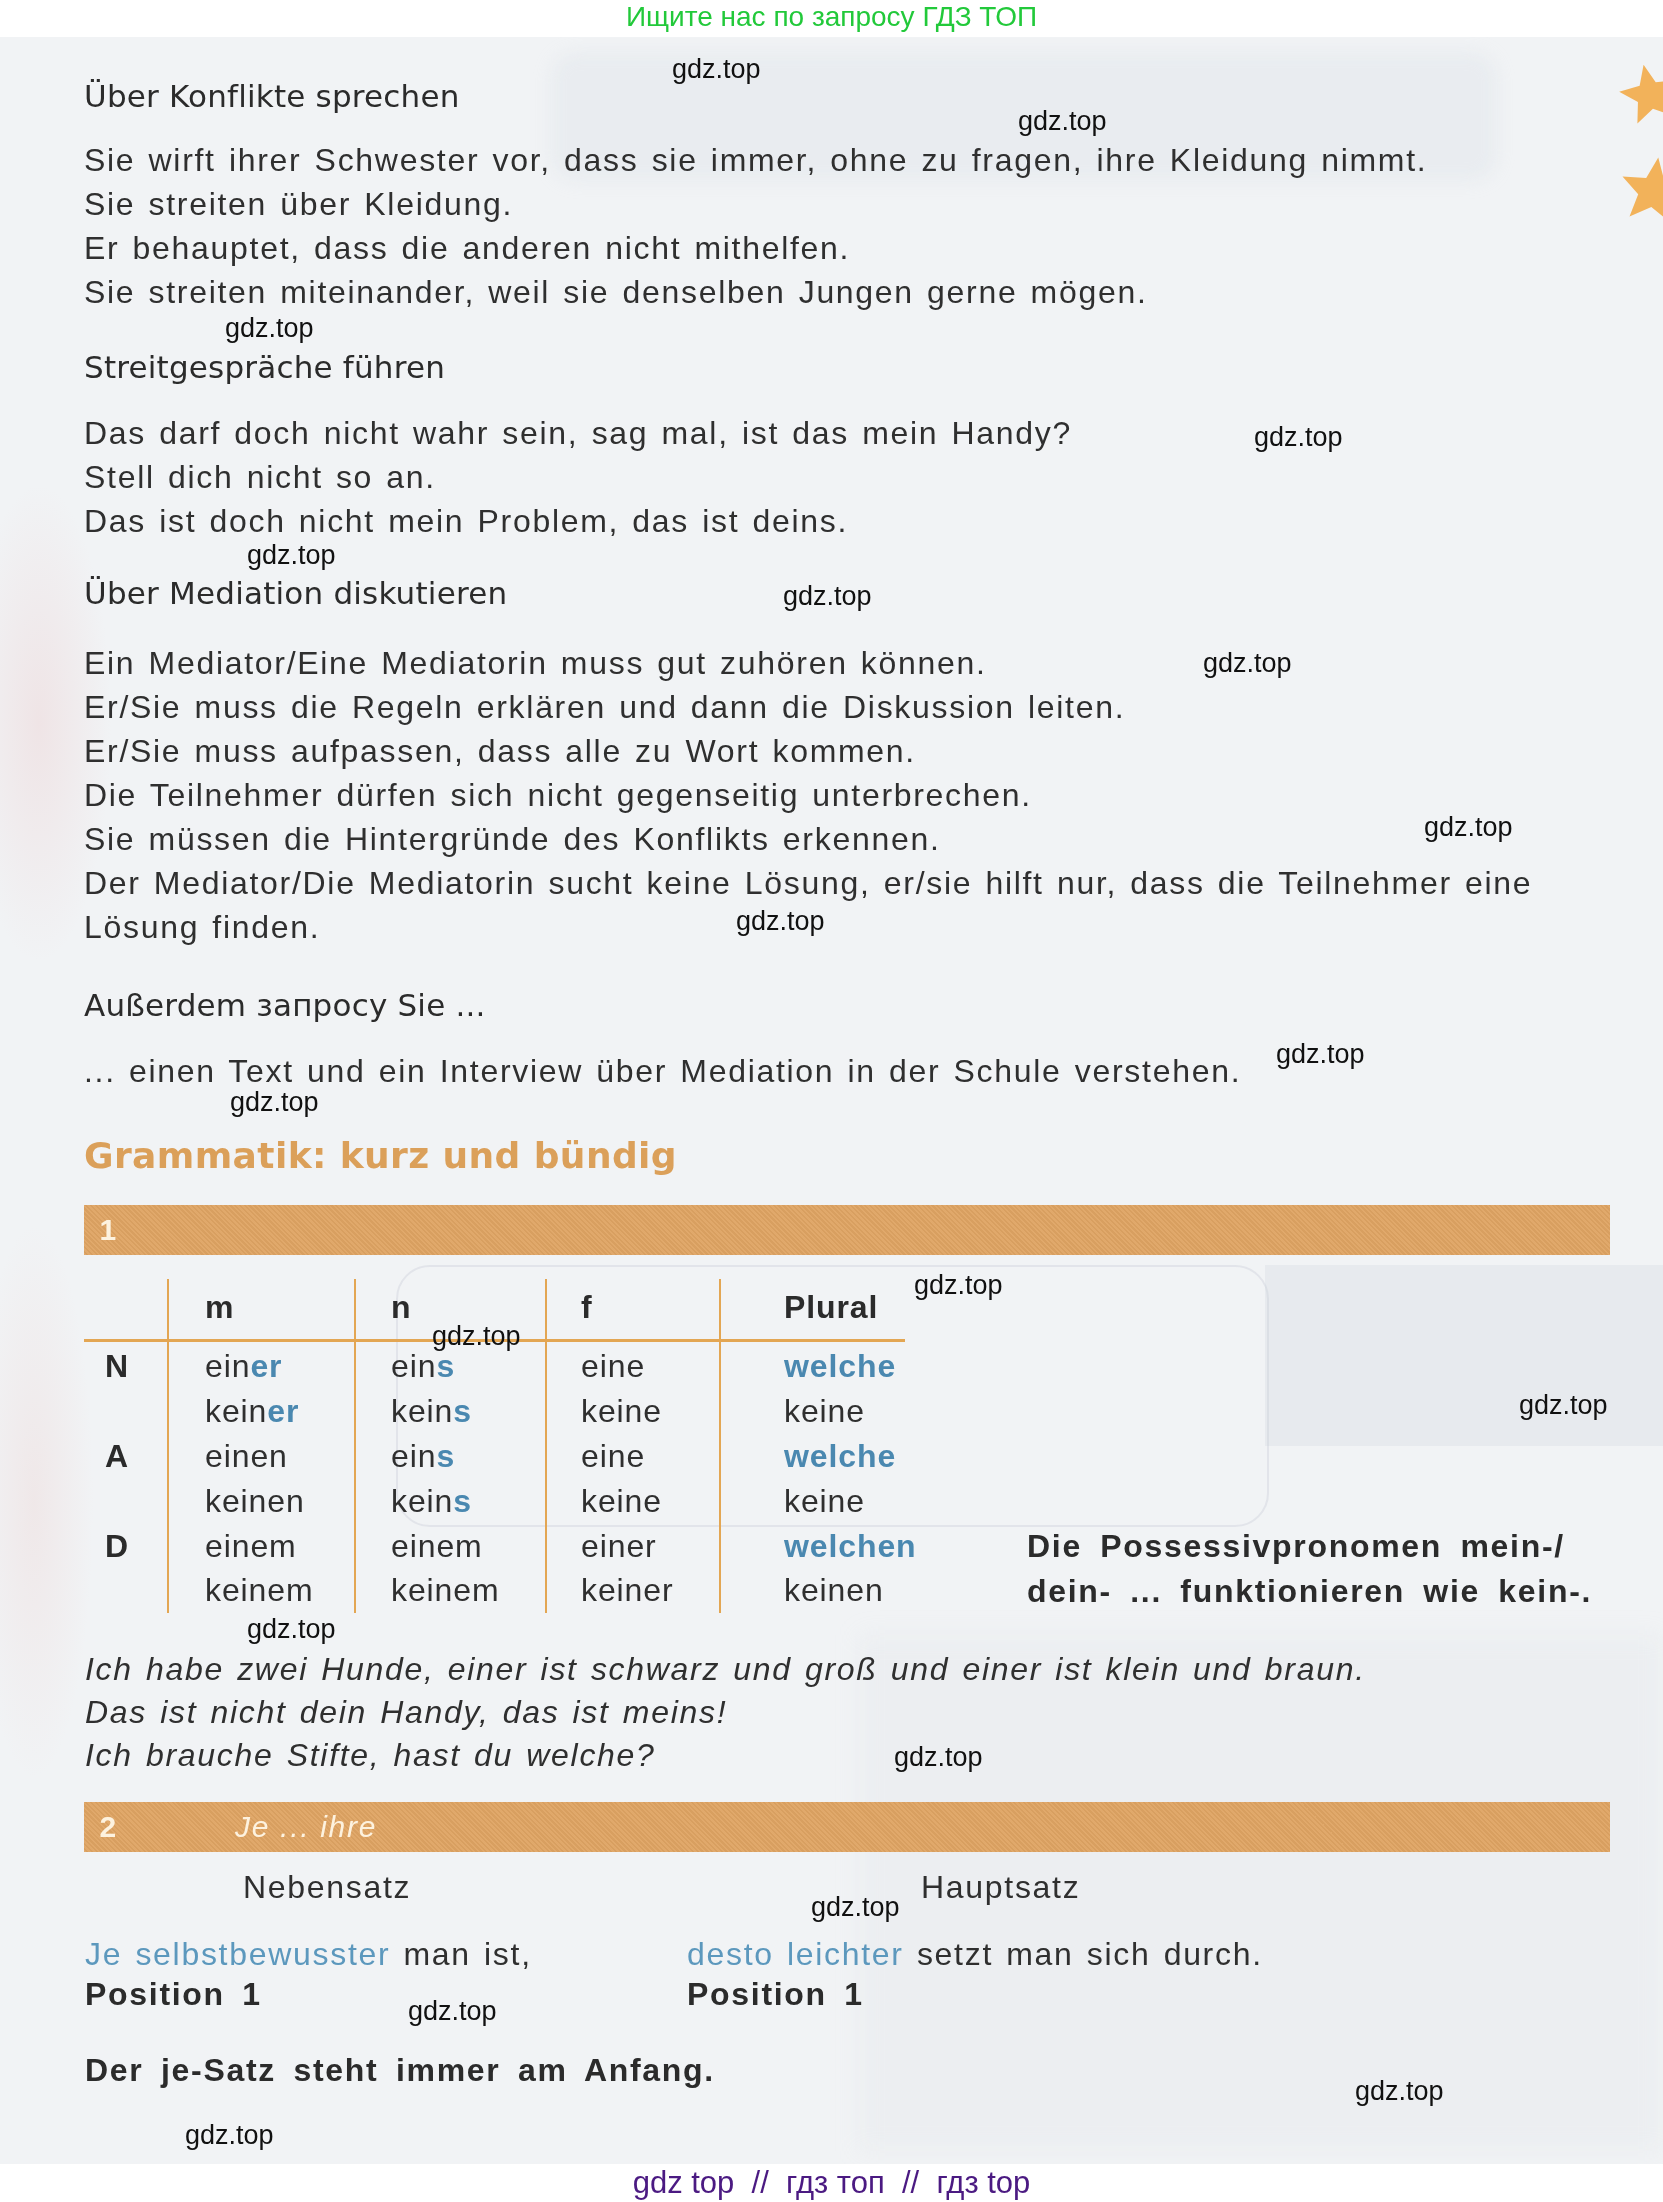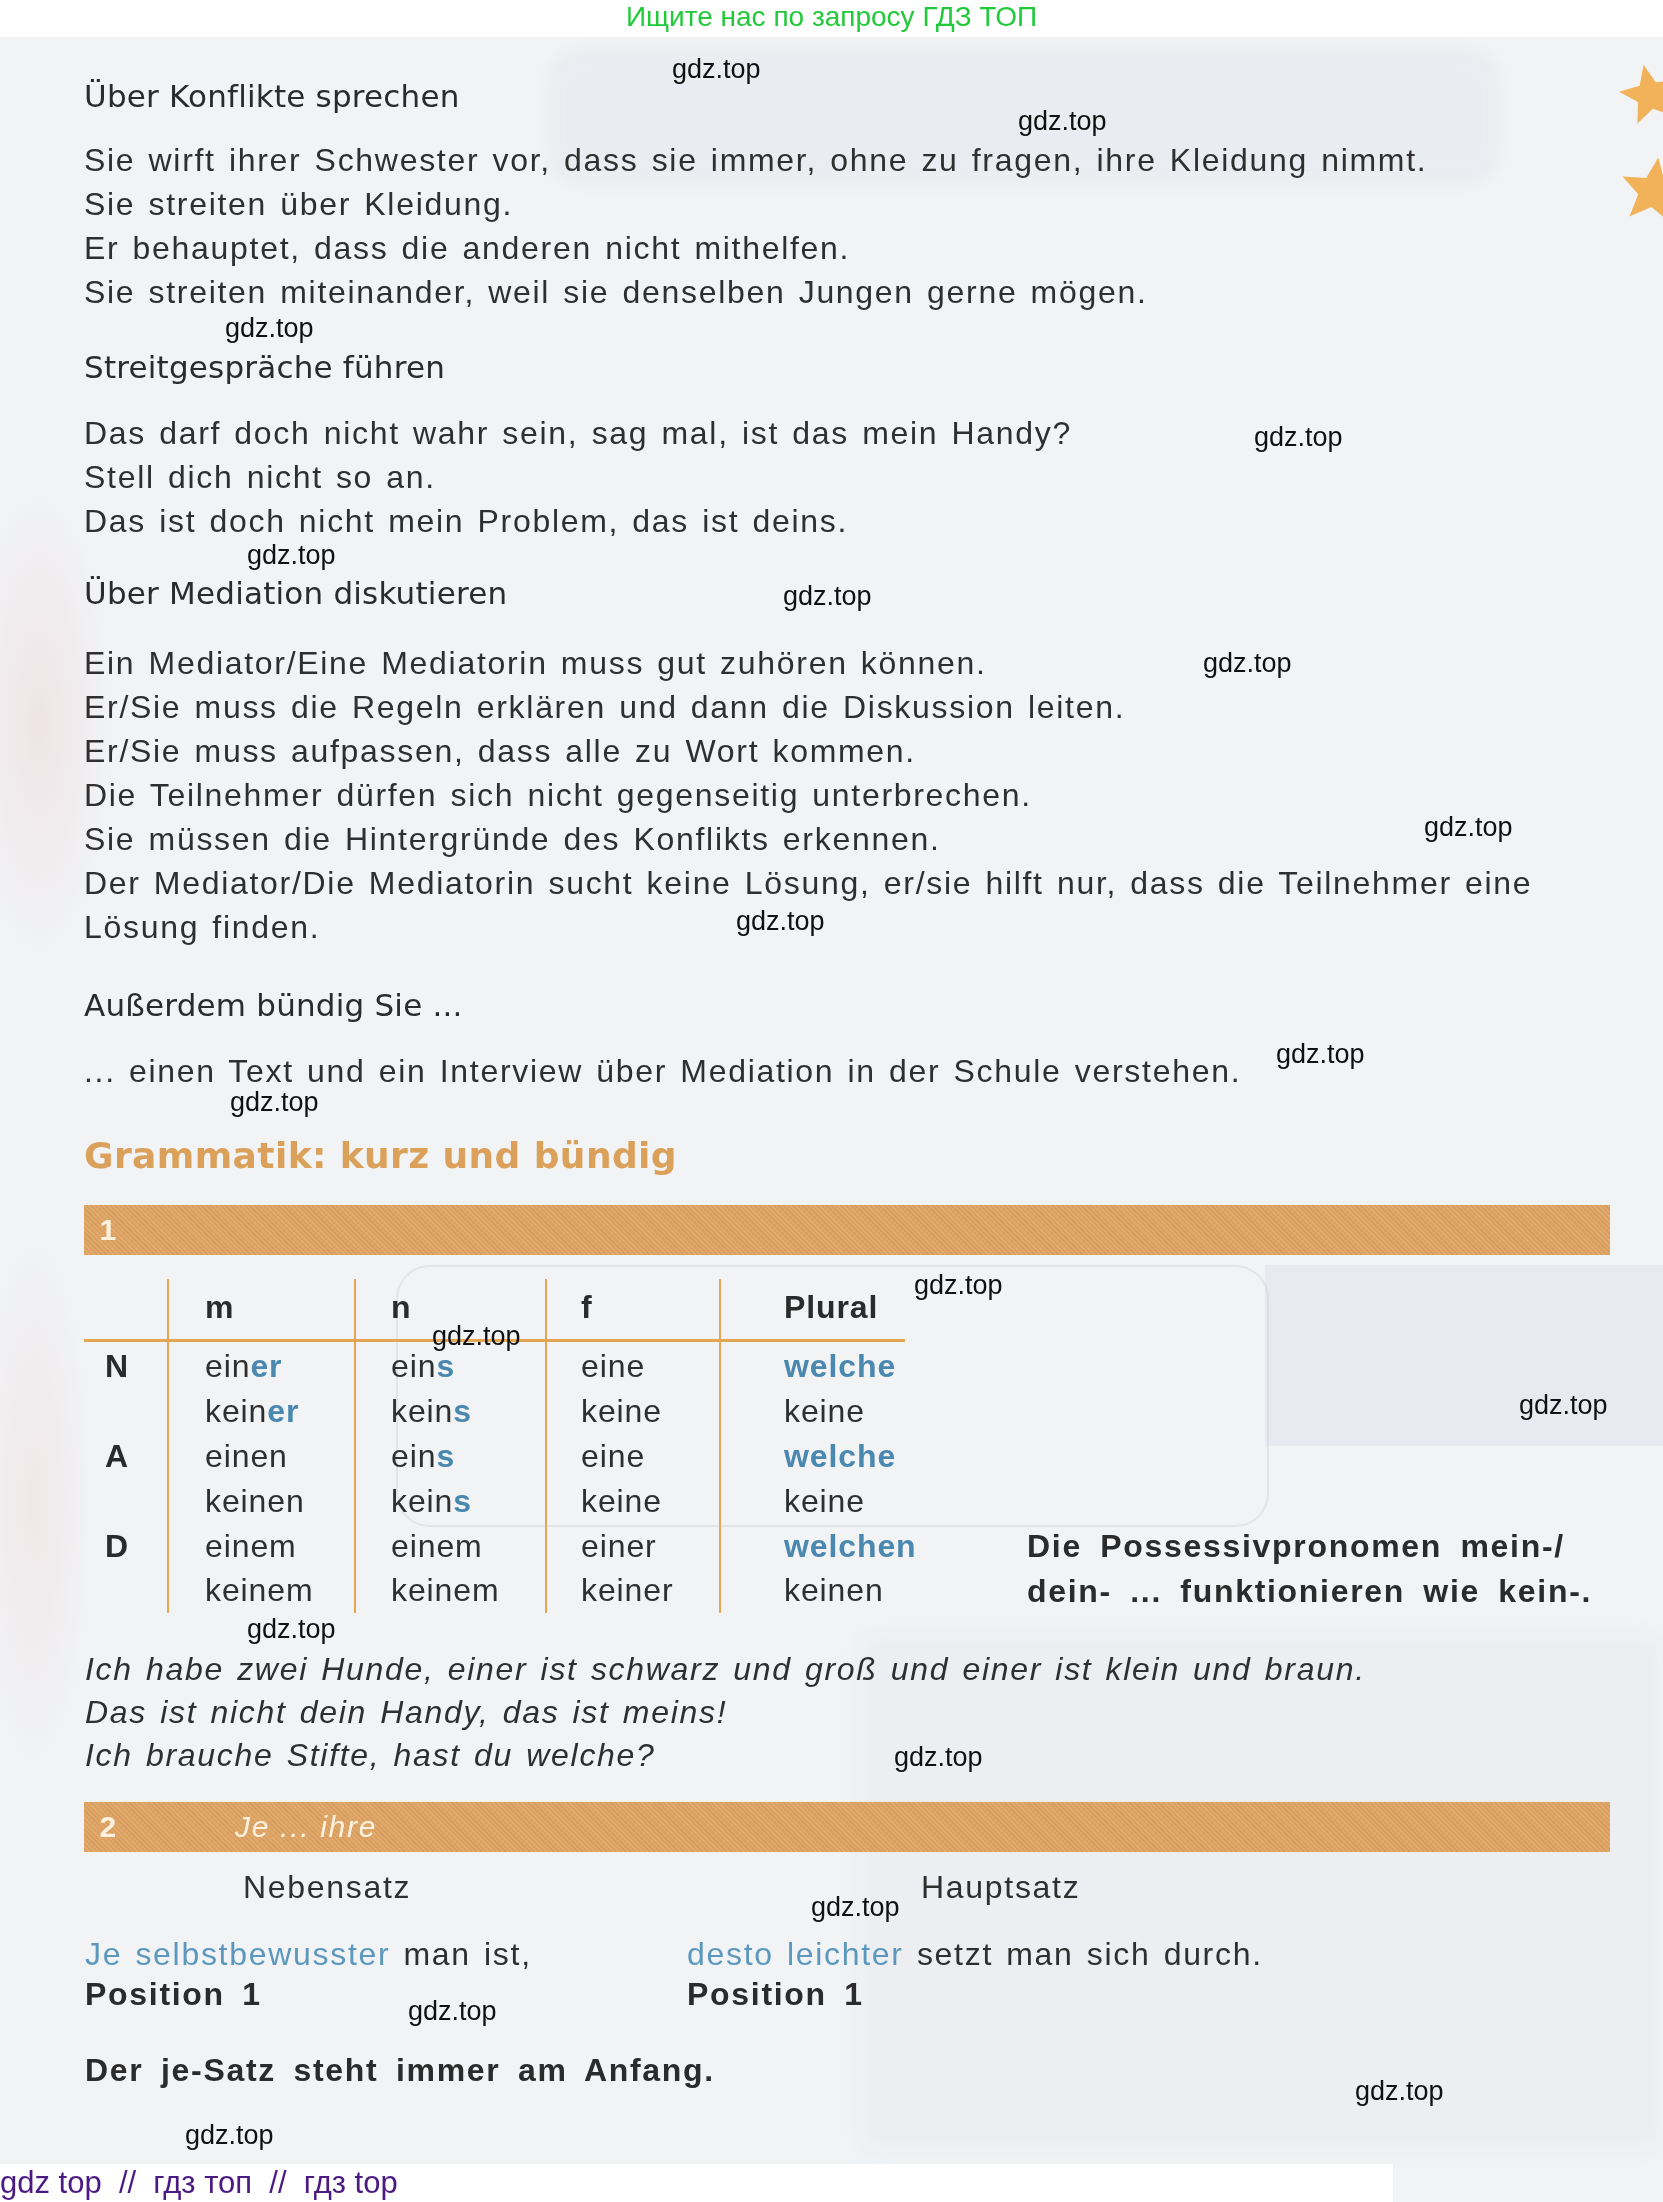--- a/index.html
+++ b/index.html
@@ -12,21 +12,21 @@
   --banner-purple:#4b1a82;
   --star-orange:#f2b25a;
   --rule-orange:#e3a653;
 }
 html,body{margin:0;padding:0;}
 body{width:1663px;height:2203px;overflow:hidden;background:#ffffff;}
 .page{position:relative;width:1663px;height:2203px;overflow:hidden;background:#f1f3f5;font-family:"Liberation Sans",sans-serif;color:var(--text);}
 .bg-blob{position:absolute;pointer-events:none;}
 
 .banner-top{position:absolute;left:0;top:0;width:1663px;height:37px;background:#ffffff;text-align:center;font-family:"Liberation Sans",sans-serif;font-size:28px;line-height:34px;color:var(--banner-green);}
-.banner-bottom{position:absolute;left:0;top:2164px;width:1393px;height:39px;background:#ffffff;text-align:left;font-family:"Liberation Sans",sans-serif;font-size:31px;line-height:38px;color:var(--banner-purple);white-space:pre;}
+.banner-bottom{position:absolute;left:0;top:2164px;width:1663px;height:39px;background:#ffffff;text-align:center;font-family:"Liberation Sans",sans-serif;font-size:31px;line-height:38px;color:var(--banner-purple);white-space:pre;}
 
 .heading{position:absolute;left:84px;white-space:nowrap;font-family:"DejaVu Sans",sans-serif;font-weight:normal;font-size:31px;line-height:43px;color:#2b2b2b;letter-spacing:0.2px;}
 .lines{position:absolute;left:84px;font-family:"Liberation Sans",sans-serif;font-size:32px;letter-spacing:1.7px;word-spacing:2.6px;color:var(--text);}
 .lines > div{white-space:nowrap;}
 
 .gram-title{position:absolute;left:84px;top:1132px;white-space:nowrap;font-family:"DejaVu Sans",sans-serif;font-weight:bold;font-size:36px;line-height:48px;letter-spacing:0.4px;color:var(--heading-orange);}
 
 .band{position:absolute;left:84px;width:1526px;height:50px;background:var(--accent-orange);
   background-image:repeating-linear-gradient(45deg,rgba(255,255,255,0.05) 0 1.7px,rgba(0,0,0,0.03) 1.7px 3.4px);}
 .band-num{position:absolute;left:15.5px;top:0;line-height:50px;font-family:"Liberation Sans",sans-serif;font-weight:bold;font-size:30px;color:#fdf2df;}
@@ -94,21 +94,21 @@
   <div class="lines" style="top:641px;line-height:44px;">
     <div>Ein Mediator/Eine Mediatorin muss gut zuhören können.</div>
     <div>Er/Sie muss die Regeln erklären und dann die Diskussion leiten.</div>
     <div>Er/Sie muss aufpassen, dass alle zu Wort kommen.</div>
     <div>Die Teilnehmer dürfen sich nicht gegenseitig unterbrechen.</div>
     <div>Sie müssen die Hintergründe des Konflikts erkennen.</div>
     <div>Der Mediator/Die Mediatorin sucht keine Lösung, er/sie hilft nur, dass die Teilnehmer eine</div>
     <div>Lösung finden.</div>
   </div>
 
-  <div class="heading" style="top:984px;">Außerdem bündig Sie ...</div>
+  <div class="heading" style="top:984px;">Außerdem запросу Sie ...</div>
   <div class="lines" style="top:1049px;line-height:44px;">
     <div>... einen Text und ein Interview über Mediation in der Schule verstehen.</div>
   </div>
 
   <div class="gram-title">Grammatik: kurz und bündig</div>
 
   <div class="band" style="top:1205px;">
     <span class="band-num">1</span>
   </div>
 

